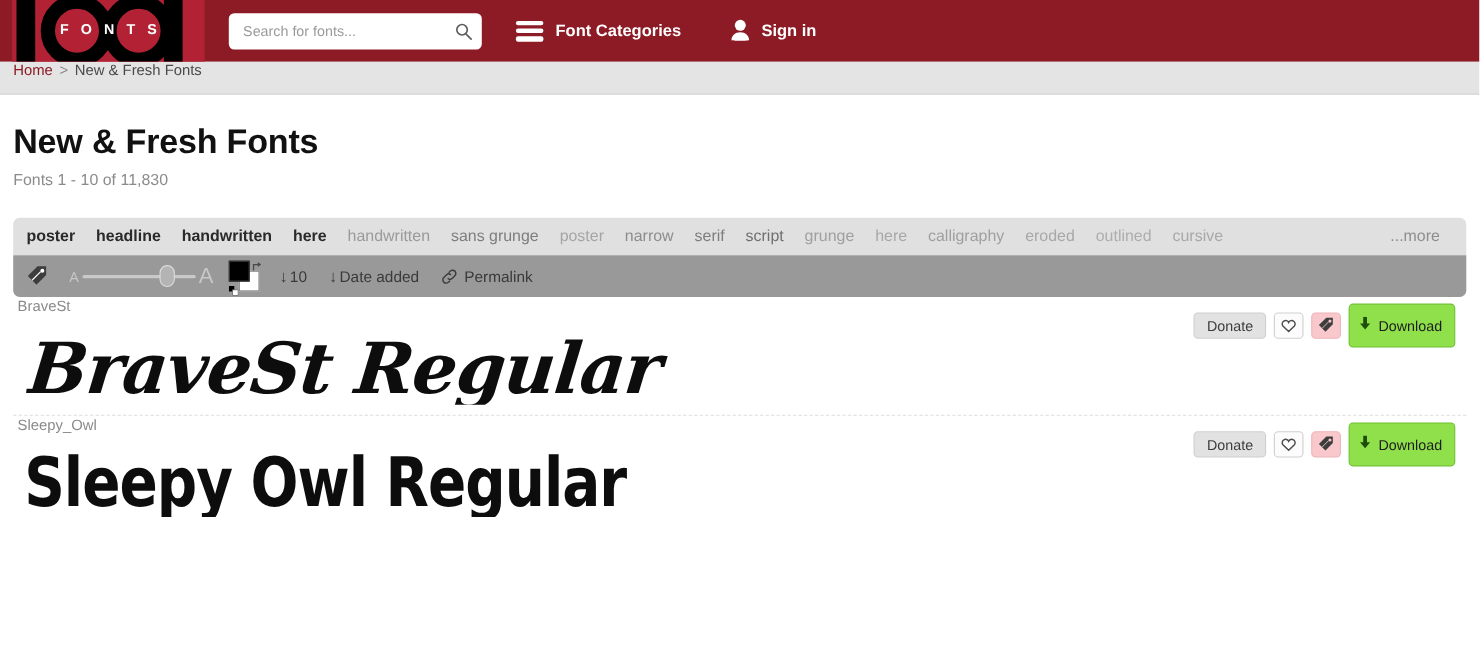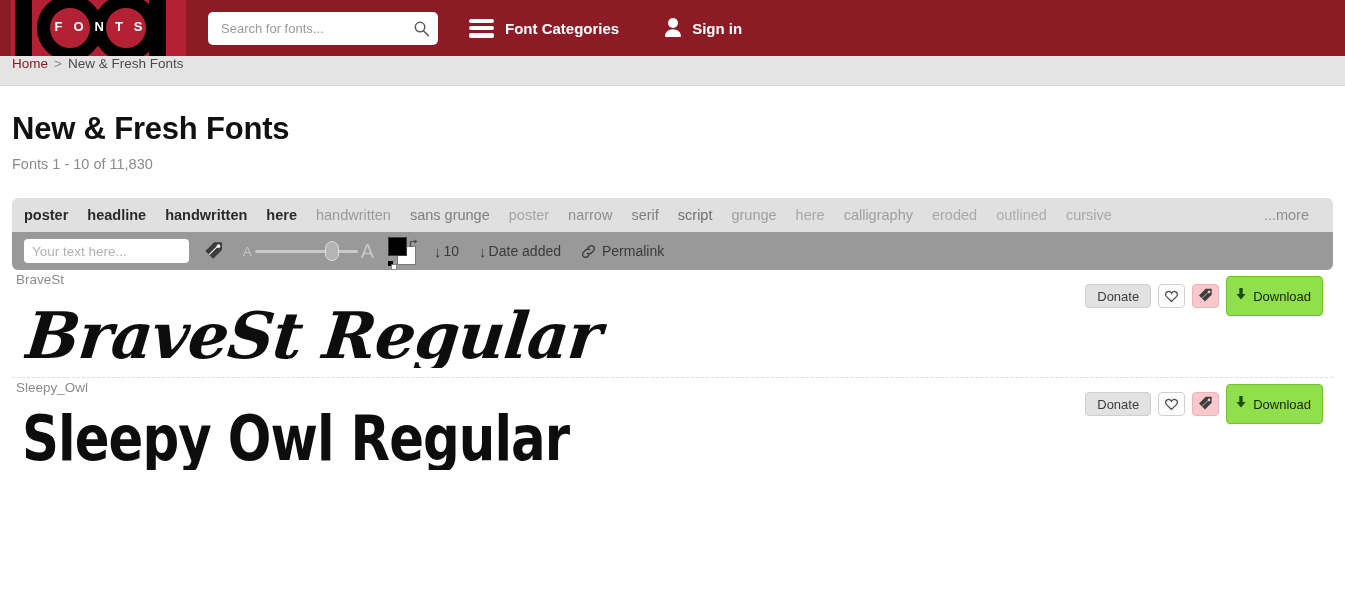--- a/index.html
+++ b/index.html
@@ -379,21 +379,20 @@
       <span class="tag" style="color: rgb(160, 160, 160); font-weight: normal;">grunge</span>
       <span class="tag" style="color: rgb(168, 168, 168); font-weight: normal;">here</span>
       <span class="tag" style="color: rgb(160, 160, 160); font-weight: normal;">calligraphy</span>
       <span class="tag" style="color: rgb(168, 168, 168); font-weight: normal;">eroded</span>
       <span class="tag" style="color: rgb(173, 173, 173); font-weight: normal;">outlined</span>
       <span class="tag" style="color: rgb(168, 168, 168); font-weight: normal;">cursive</span>
       <span class="tag tag-more">...more</span>
   </div>
 
   <div class="toolbar">
-    <input class="tool-input" type="text" placeholder="Your text here..." style="">
 
     <span>
       <svg class="tag-icon-btn" viewBox="0 0 22 22">
         <path d="M1.4 10.4 10.6 1.2h8.2v8.2l-9.2 9.2z" fill="#3d3d3d"></path>
         <circle cx="15.2" cy="5.4" r="1.9" fill="#ffffff"></circle>
         <path d="M5.4 14.4 13.6 6.2" stroke="#ffffff" stroke-width="1.1" fill="none"></path>
       </svg>
     </span>
 
     <div class="slider-wrap">

